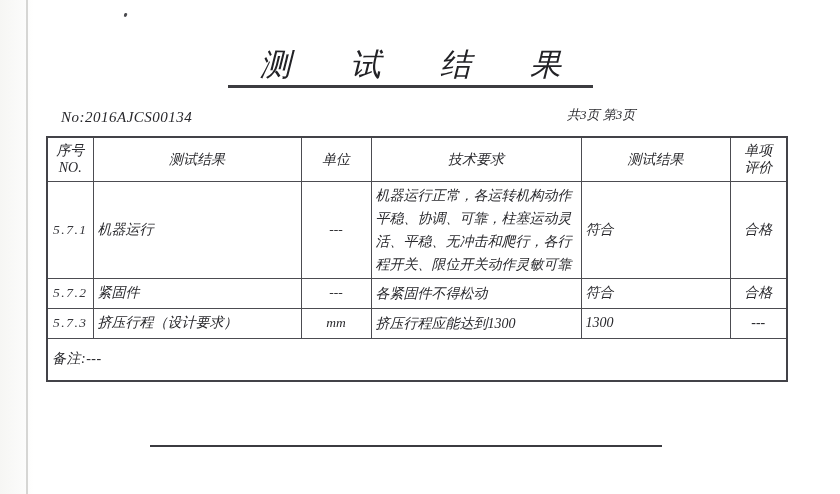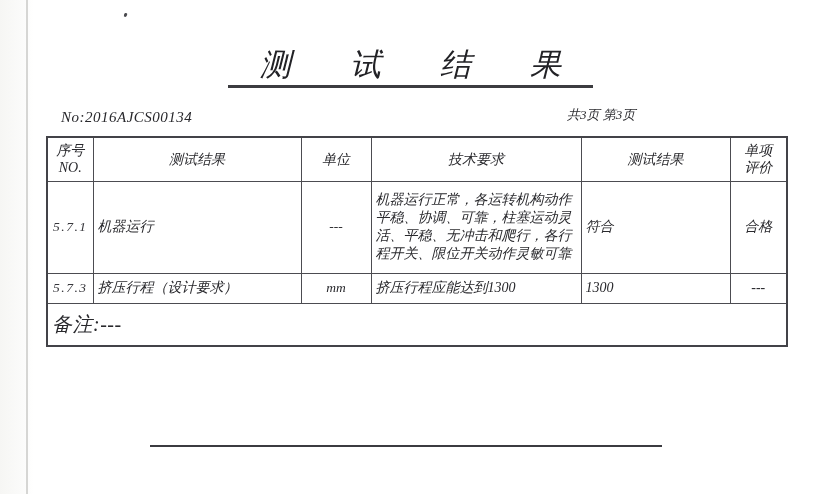--- a/index.html
+++ b/index.html
@@ -78,24 +78,24 @@
   }
   table.results { border: 2.4px solid #434348; padding-left: 36px; }
   tr.header-row { height: 44px; }
   tr.header-row th { text-align: center; line-height: 17px; font-size: 14px; }
   tr.row-1 { height: 92px; }
   tr.row-s { height: 30px; }
   tr.remark-row { height: 43px; }
   td.c-no { text-align: center; letter-spacing: 1.5px; font-size: 13.5px; color: #37373c; }
   td.c-item { text-align: left; padding-left: 8px; }
   td.c-unit { text-align: center; font-size: 13.5px; }
-  td.c-req { text-align: left; padding-left: 6px; line-height: 18px; }
+  td.c-req { text-align: left; padding-left: 6px; line-height: 23px; }
   td.c-res { text-align: left; padding-left: 7px; }
   td.c-eval { text-align: center; }
-  td.c-remark { text-align: left; padding-left: 8px; font-size: 20px; letter-spacing: 0.5px; }
+  td.c-remark { text-align: left; padding-left: 8px; font-size: 14px; letter-spacing: 0.5px; }
   .footer-line {
     position: absolute;
     left: 150px; top: 445px;
     width: 512px; height: 2px;
     background: #3b3b40;
   }
 </style>
 </head>
 <body>
 
@@ -136,20 +136,28 @@
 
       <tr class="row-1">
         <td class="c-no">5.7.1</td>
         <td class="c-item">机器运行</td>
         <td class="c-unit">---</td>
         <td class="c-req">机器运行正常，各运转机构动作平稳、协调、可靠，柱塞运动灵活、平稳、无冲击和爬行，各行程开关、限位开关动作灵敏可靠</td>
         <td class="c-res">符合</td>
         <td class="c-eval">合格</td>
       </tr>
 
+      <tr class="row-s">
+        <td class="c-no">5.7.2</td>
+        <td class="c-item">紧固件</td>
+        <td class="c-unit">---</td>
+        <td class="c-req">各紧固件不得松动</td>
+        <td class="c-res">符合</td>
+        <td class="c-eval">合格</td>
+      </tr>
 
       <tr class="row-s">
         <td class="c-no">5.7.3</td>
         <td class="c-item">挤压行程（设计要求）</td>
         <td class="c-unit">mm</td>
         <td class="c-req">挤压行程应能达到1300</td>
         <td class="c-res">1300</td>
         <td class="c-eval">---</td>
       </tr>
 

